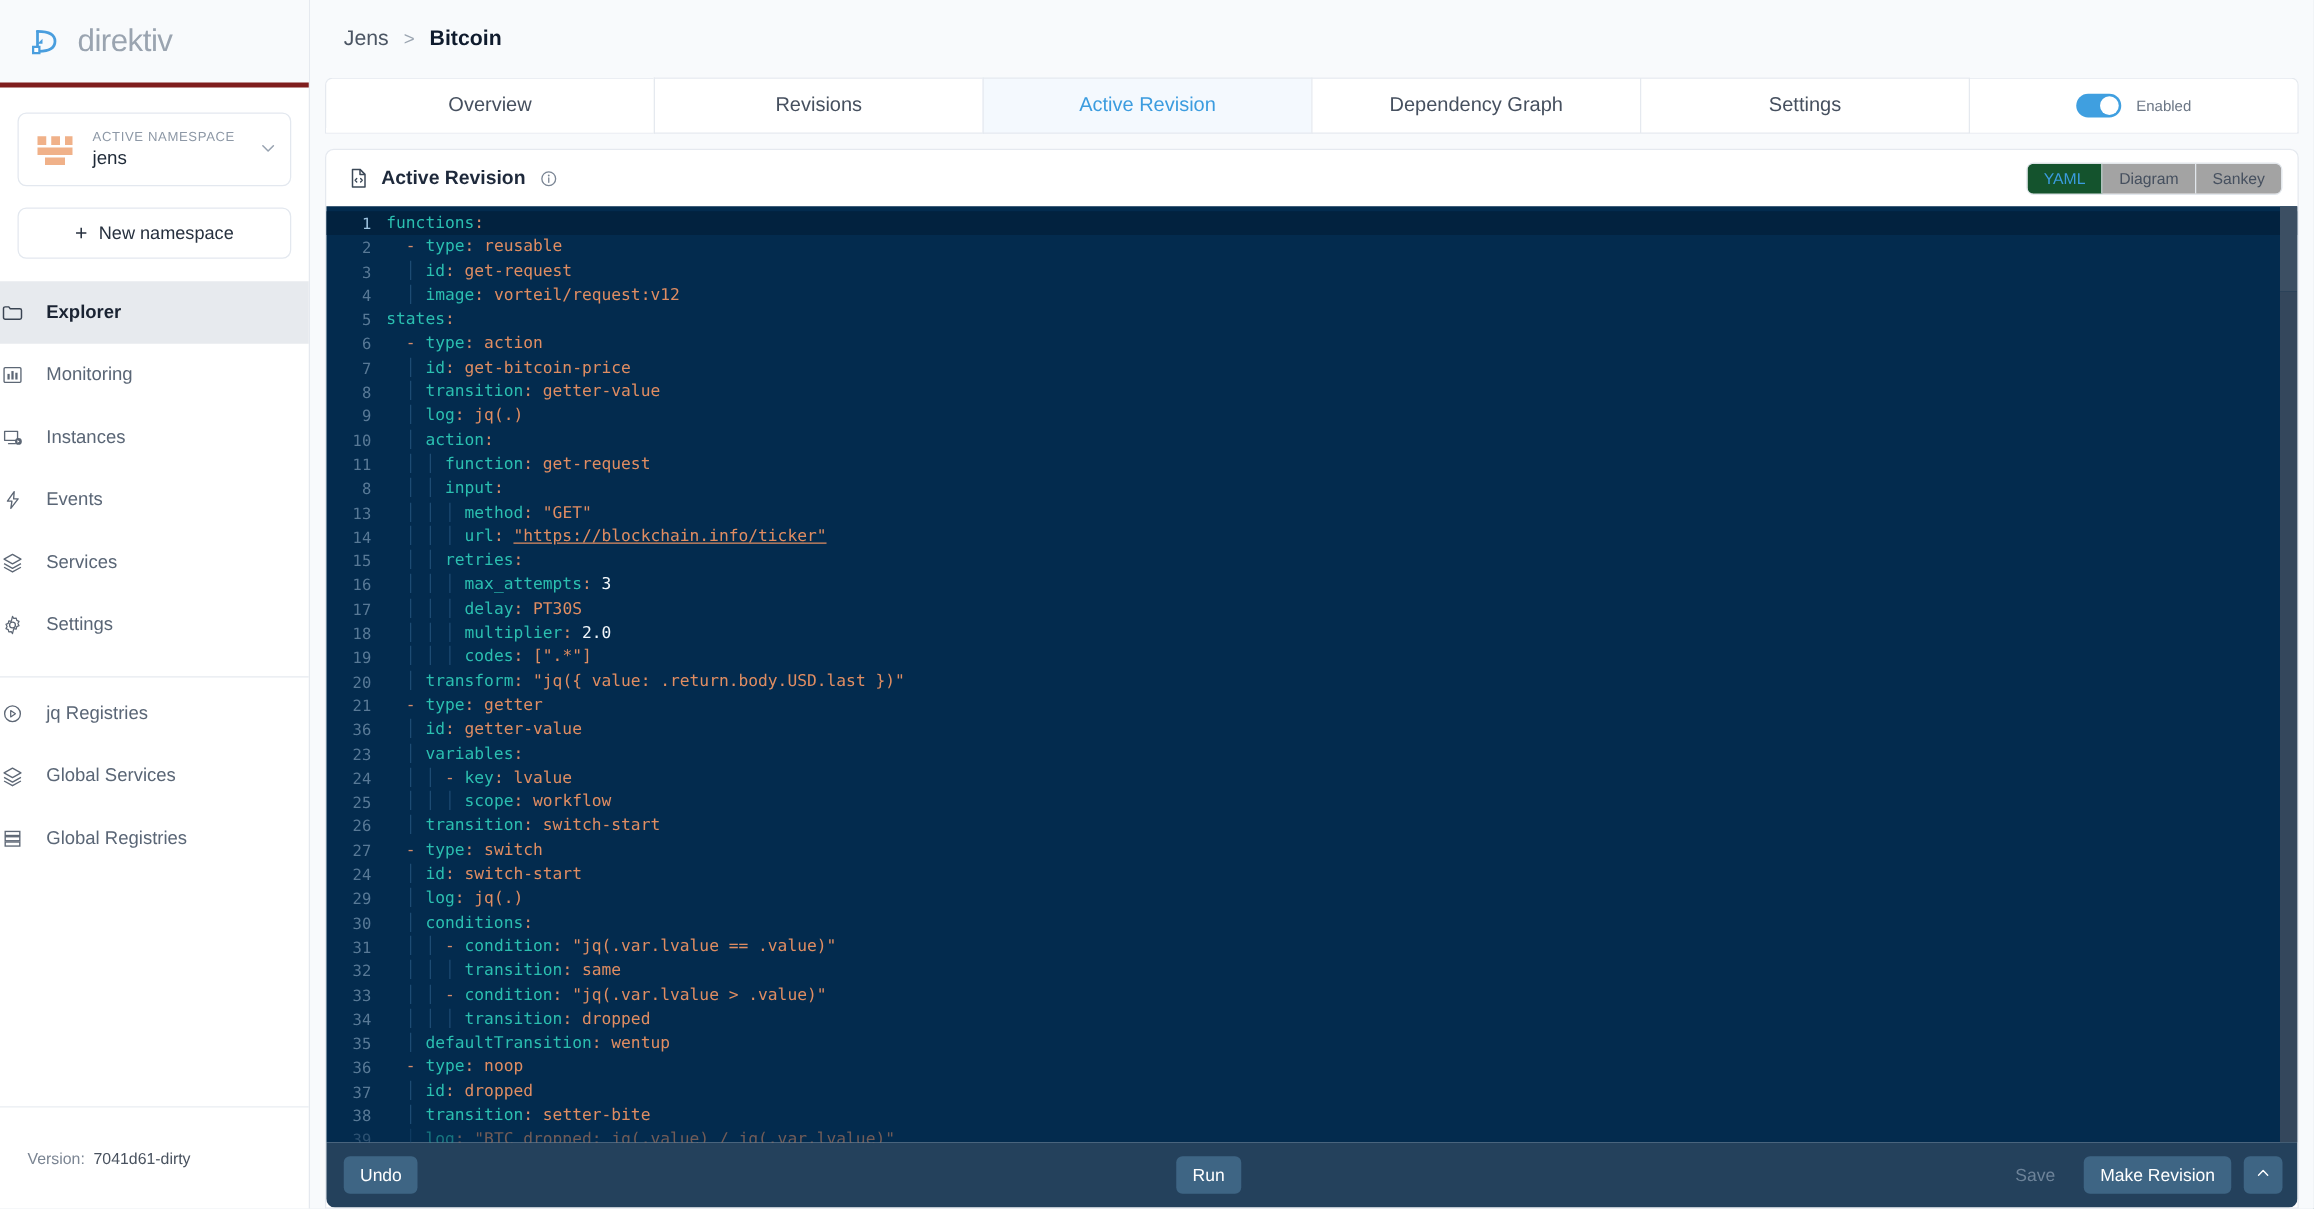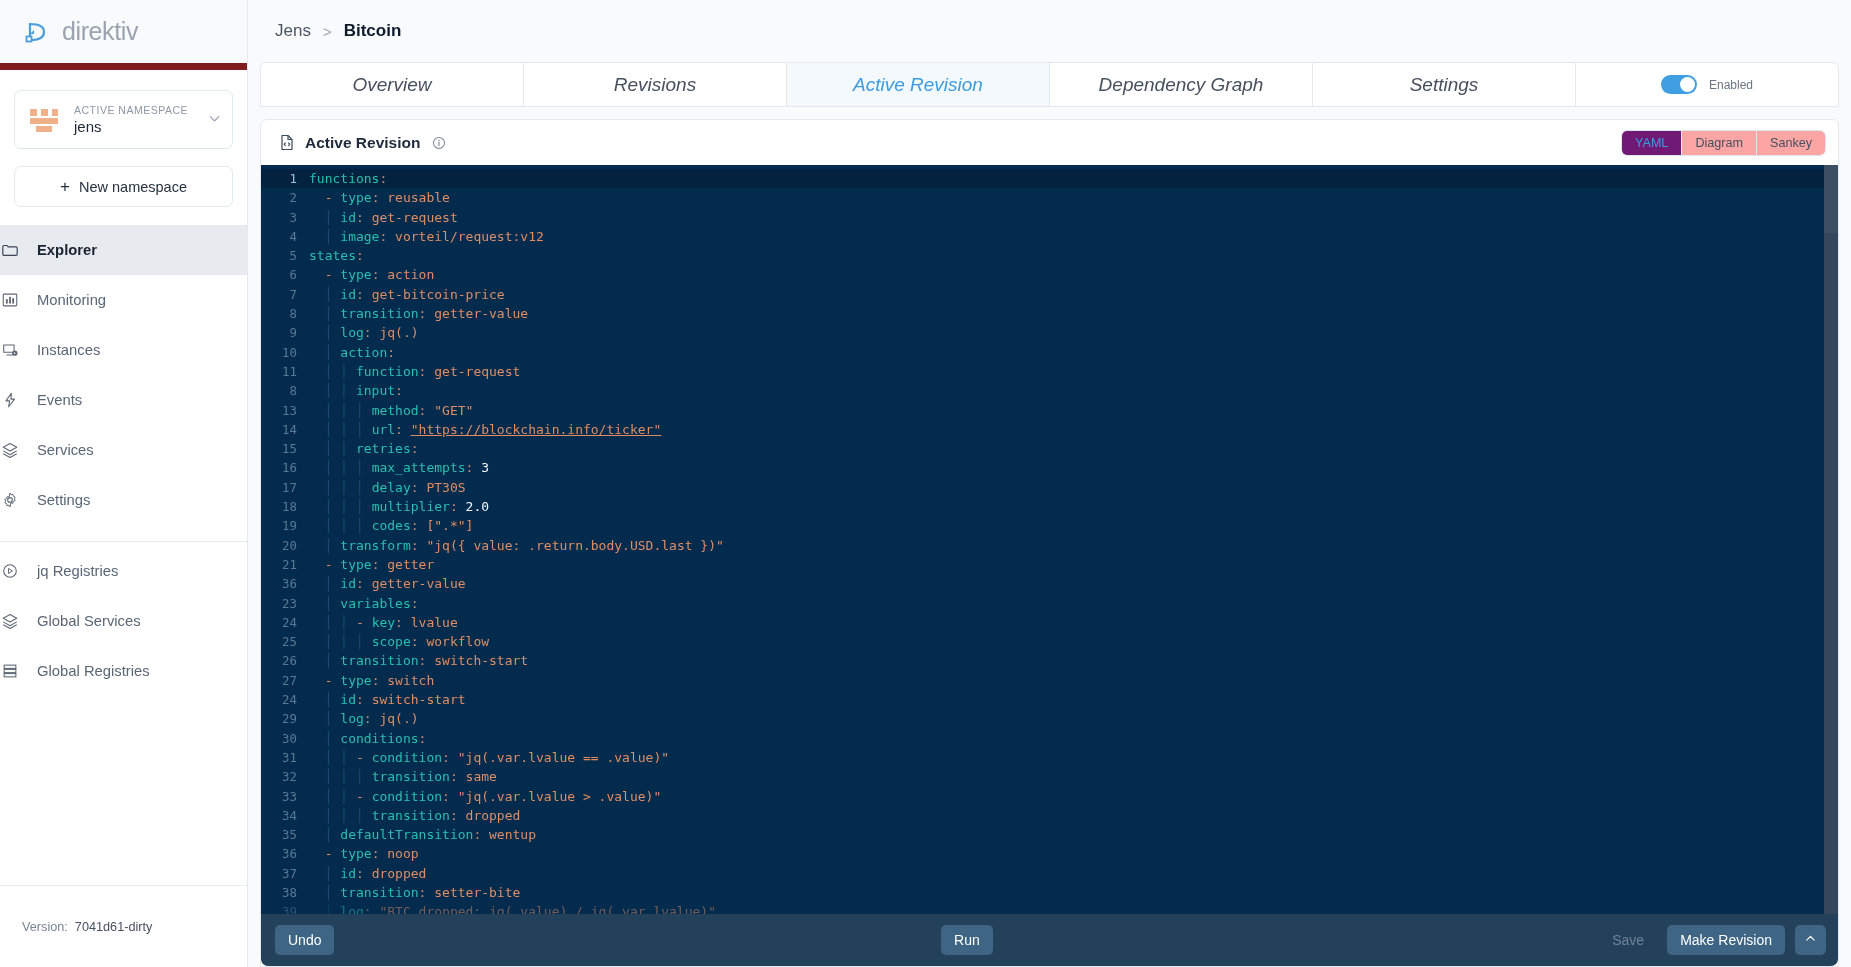--- a/index.html
+++ b/index.html
@@ -15,21 +15,21 @@
   .sidebar {
     width: 248px; height: 967px;
     background: #ffffff;
     border-right: 1px solid #e5e9ef;
     display: flex; flex-direction: column;
     flex: 0 0 248px;
   }
   .brand {
     height: 70px; display: flex; align-items: center; gap: 10px;
     padding-left: 22px; background: #f8fafc;
-    border-bottom: 7px solid #7f1d1d;
+    border-bottom: 4px solid #7f1d1d;
   }
   .brand-logo { width: 30px; height: 30px; display:block; }
   .brand-name { font-size: 25px; color: #9aa4b0; letter-spacing: -0.4px; font-weight: 400; }
 
   .ns-card {
     margin: 20px 14px 0 14px;
     border: 1px solid #e3e8ef; border-radius: 7px;
     background: #fff; height: 59px;
     display: flex; align-items: center; padding: 0 10px; gap: 11px;
     cursor: pointer;
@@ -71,21 +71,21 @@
     padding-left: 27px; font-size: 17px;
   }
   .crumb-1 { color:#4b5563; cursor:pointer; }
   .crumb-sep { color:#9aa4b0; font-size: 15px; }
   .crumb-2 { color:#0f1b2d; font-weight: 600; cursor:pointer; }
 
   .tabbar { display: flex; padding: 0 12px 0 12px; height: 45px; align-items: stretch; }
   .tab {
     flex: 1 1 0; display:flex; align-items:center; justify-content:center;
     background:#fff; border:1px solid #e5e9ef; border-right: none;
-    font-size: 19px; color:#46505f; cursor:pointer;font-style:italic;
+    font-size: 16px; color:#46505f; cursor:pointer;
   }
   .tab:first-child { border-radius: 6px 0 0 0; }
   .tab.sel { background: #f4f9fe; color:#3b9cdf; border-top: 1px solid #e5e9ef; }
   .tab.last { border-right: 1px solid #e5e9ef; }
   .toggle-cell {
     flex: 1 1 0; display:flex; align-items:center; justify-content:center; gap: 12px;
     background:#fff; border:1px solid #e5e9ef; border-left:none; border-radius: 0 6px 0 0;
   }
   .switch {
     width: 36px; height: 19px; border-radius: 11px; background: #3f9fe0;
@@ -105,25 +105,25 @@
   }
   .panel-head {
     height: 45px; display:flex; align-items:center; padding: 0 12px 0 18px; gap: 10px;
   }
   .panel-title { font-size: 15.5px; color:#1e293b; font-weight: 600; }
   .file-icon { color:#3c4958; display:flex; }
   .info-icon { color:#7a8594; display:flex; margin-left: 2px; cursor:pointer; }
   .head-spacer { flex: 1; }
   .seg { display:flex; border:1px solid #e1e6ec; border-radius: 6px; overflow:hidden; }
   .seg div {
-    padding: 5px 13px; font-size: 12.6px; color:#46505f; background:#fca5a5; cursor:pointer;
+    padding: 5px 13px; font-size: 12.6px; color:#46505f; background:#a3a3a3; cursor:pointer;
     border-right: 1px solid #e1e6ec;
   }
   .seg div:last-child { border-right: none; }
-  .seg div.sel { color:#3b9cdf; background:#701a75; }
+  .seg div.sel { color:#3b9cdf; background:#14532d; }
 
   
   .editor {
     flex: 1; background: #032b4e; position: relative; min-height: 0;
     font-family: "DejaVu Sans Mono", monospace; font-size: 13px; line-height: 19.3px;
     overflow: hidden;
   }
   .code { padding-top: 4px; }
   .ln {
     display: flex; height: 19.3px; white-space: pre;

